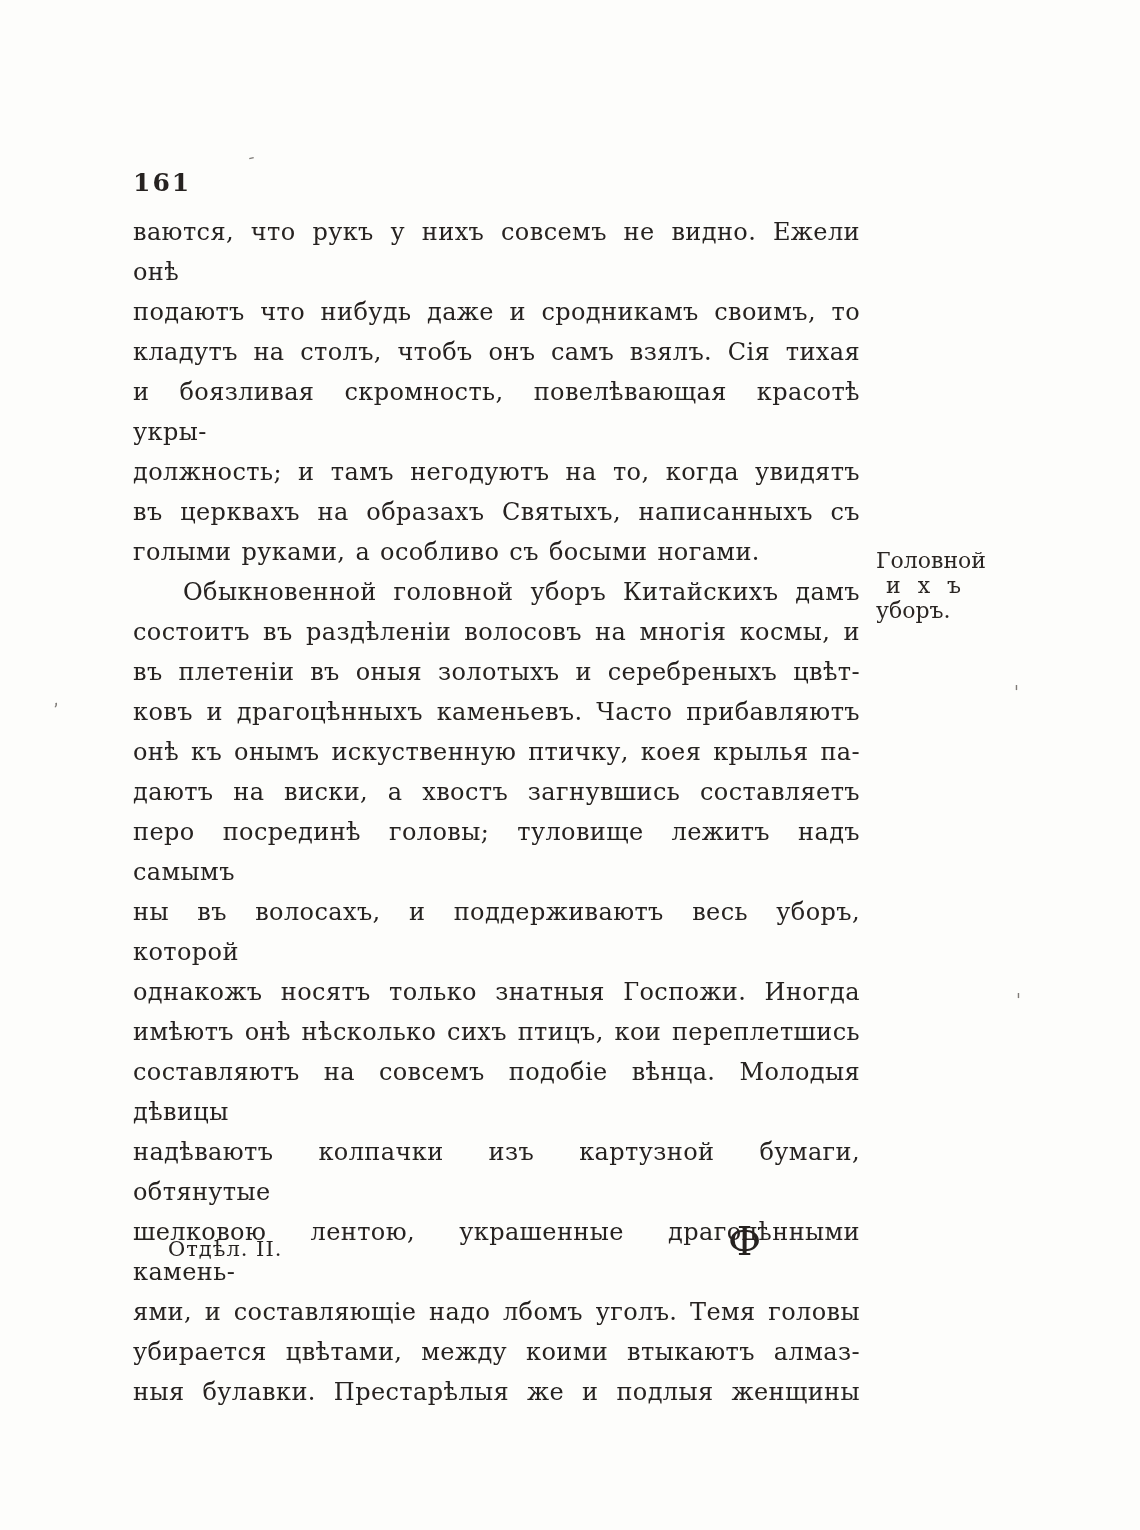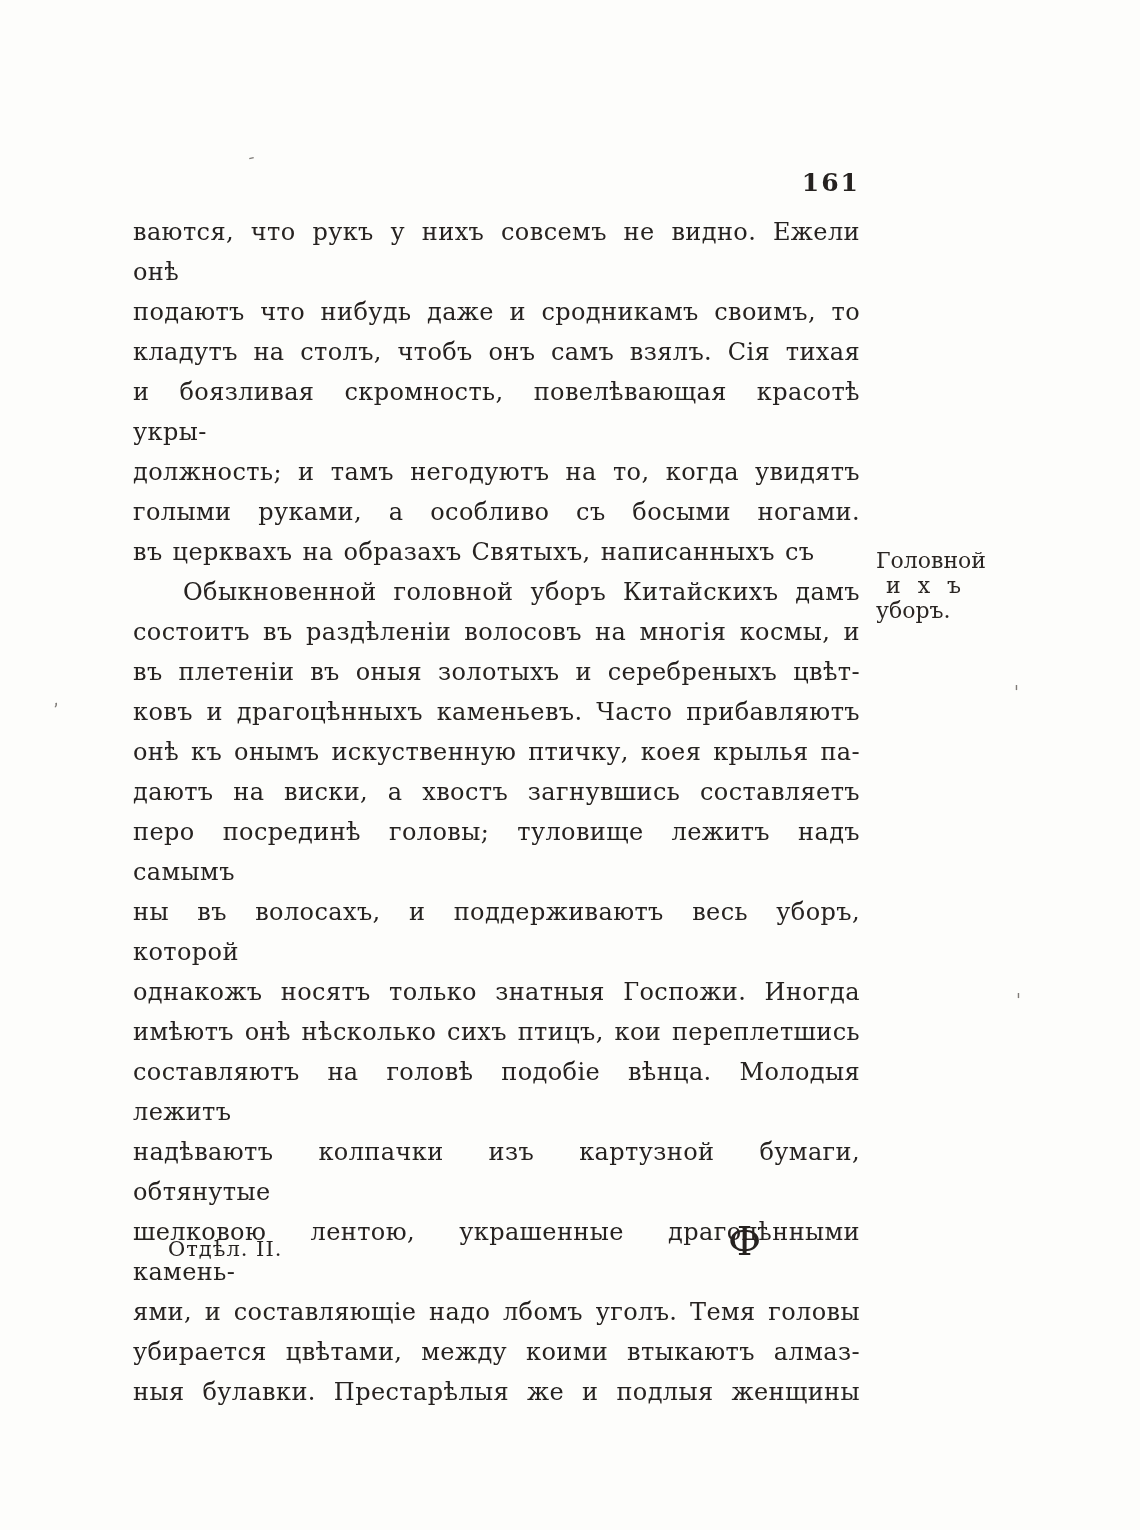--- a/index.html
+++ b/index.html
@@ -16,21 +16,21 @@
     background: #fdfdfb;
     color: #262220;
     overflow: hidden;
   }
 
   .page-number {
     position: absolute;
     left: 133px;
     top: 168px;
     width: 727px;
-    text-align: right;
+    text-align: left;
     font-size: 25px;
     font-weight: bold;
     letter-spacing: 2px;
   }
 
   .text-block {
     position: absolute;
     left: 133px;
     top: 212px;
     width: 727px;
@@ -90,35 +90,35 @@
 
   <div class="page-number">161</div>
 
   <div class="text-block">
     <div class="para">
         <div class="text-line">ваются, что рукъ у нихъ совсемъ не видно.  Ежели онѣ</div>
         <div class="text-line">подаютъ что нибудь даже и сродникамъ своимъ, то</div>
         <div class="text-line">кладутъ на столъ, чтобъ онъ самъ взялъ.  Сія тихая</div>
         <div class="text-line">и боязливая скромность, повелѣвающая красотѣ укры-</div>
         <div class="text-line">должность; и тамъ негодуютъ на то, когда увидятъ</div>
+        <div class="text-line">въ церквахъ на образахъ Святыхъ, написанныхъ съ</div>
         <div class="text-line">голыми руками, а особливо съ босыми ногами.</div>
-        <div class="text-line">въ церквахъ на образахъ Святыхъ, написанныхъ съ</div>
       </div>
     <div class="para indent justify-last">
         <div class="text-line">Обыкновенной головной уборъ Китайскихъ дамъ</div>
         <div class="text-line">состоитъ въ раздѣленіи волосовъ на многія космы, и</div>
         <div class="text-line">въ плетеніи въ оныя золотыхъ и серебреныхъ цвѣт-</div>
         <div class="text-line">ковъ и драгоцѣнныхъ каменьевъ.  Часто прибавляютъ</div>
         <div class="text-line">онѣ къ онымъ искуственную птичку, коея крылья па-</div>
         <div class="text-line">даютъ на виски, а хвостъ загнувшись составляетъ</div>
         <div class="text-line">перо посрединѣ головы; туловище лежитъ надъ самымъ</div>
         <div class="text-line">ны въ волосахъ, и поддерживаютъ весь уборъ, которой</div>
         <div class="text-line">однакожъ носятъ только знатныя Госпожи.  Иногда</div>
         <div class="text-line">имѣютъ онѣ нѣсколько сихъ птицъ, кои переплетшись</div>
-        <div class="text-line">составляютъ на головѣ подобіе вѣнца.  Молодыя лежитъ</div>
+        <div class="text-line">составляютъ на совсемъ подобіе вѣнца.  Молодыя дѣвицы</div>
         <div class="text-line">надѣваютъ колпачки изъ картузной бумаги, обтянутые</div>
         <div class="text-line">шелковою лентою, украшенные драгоцѣнными камень-</div>
         <div class="text-line">ями, и составляющіе надо лбомъ уголъ.  Темя головы</div>
         <div class="text-line">убирается цвѣтами, между коими втыкаютъ алмаз-</div>
         <div class="text-line">ныя булавки.  Престарѣлыя же и подлыя женщины</div>
       </div>
   </div>
 
   <div class="margin-note">
     <div class="note-line">Головной</div>

